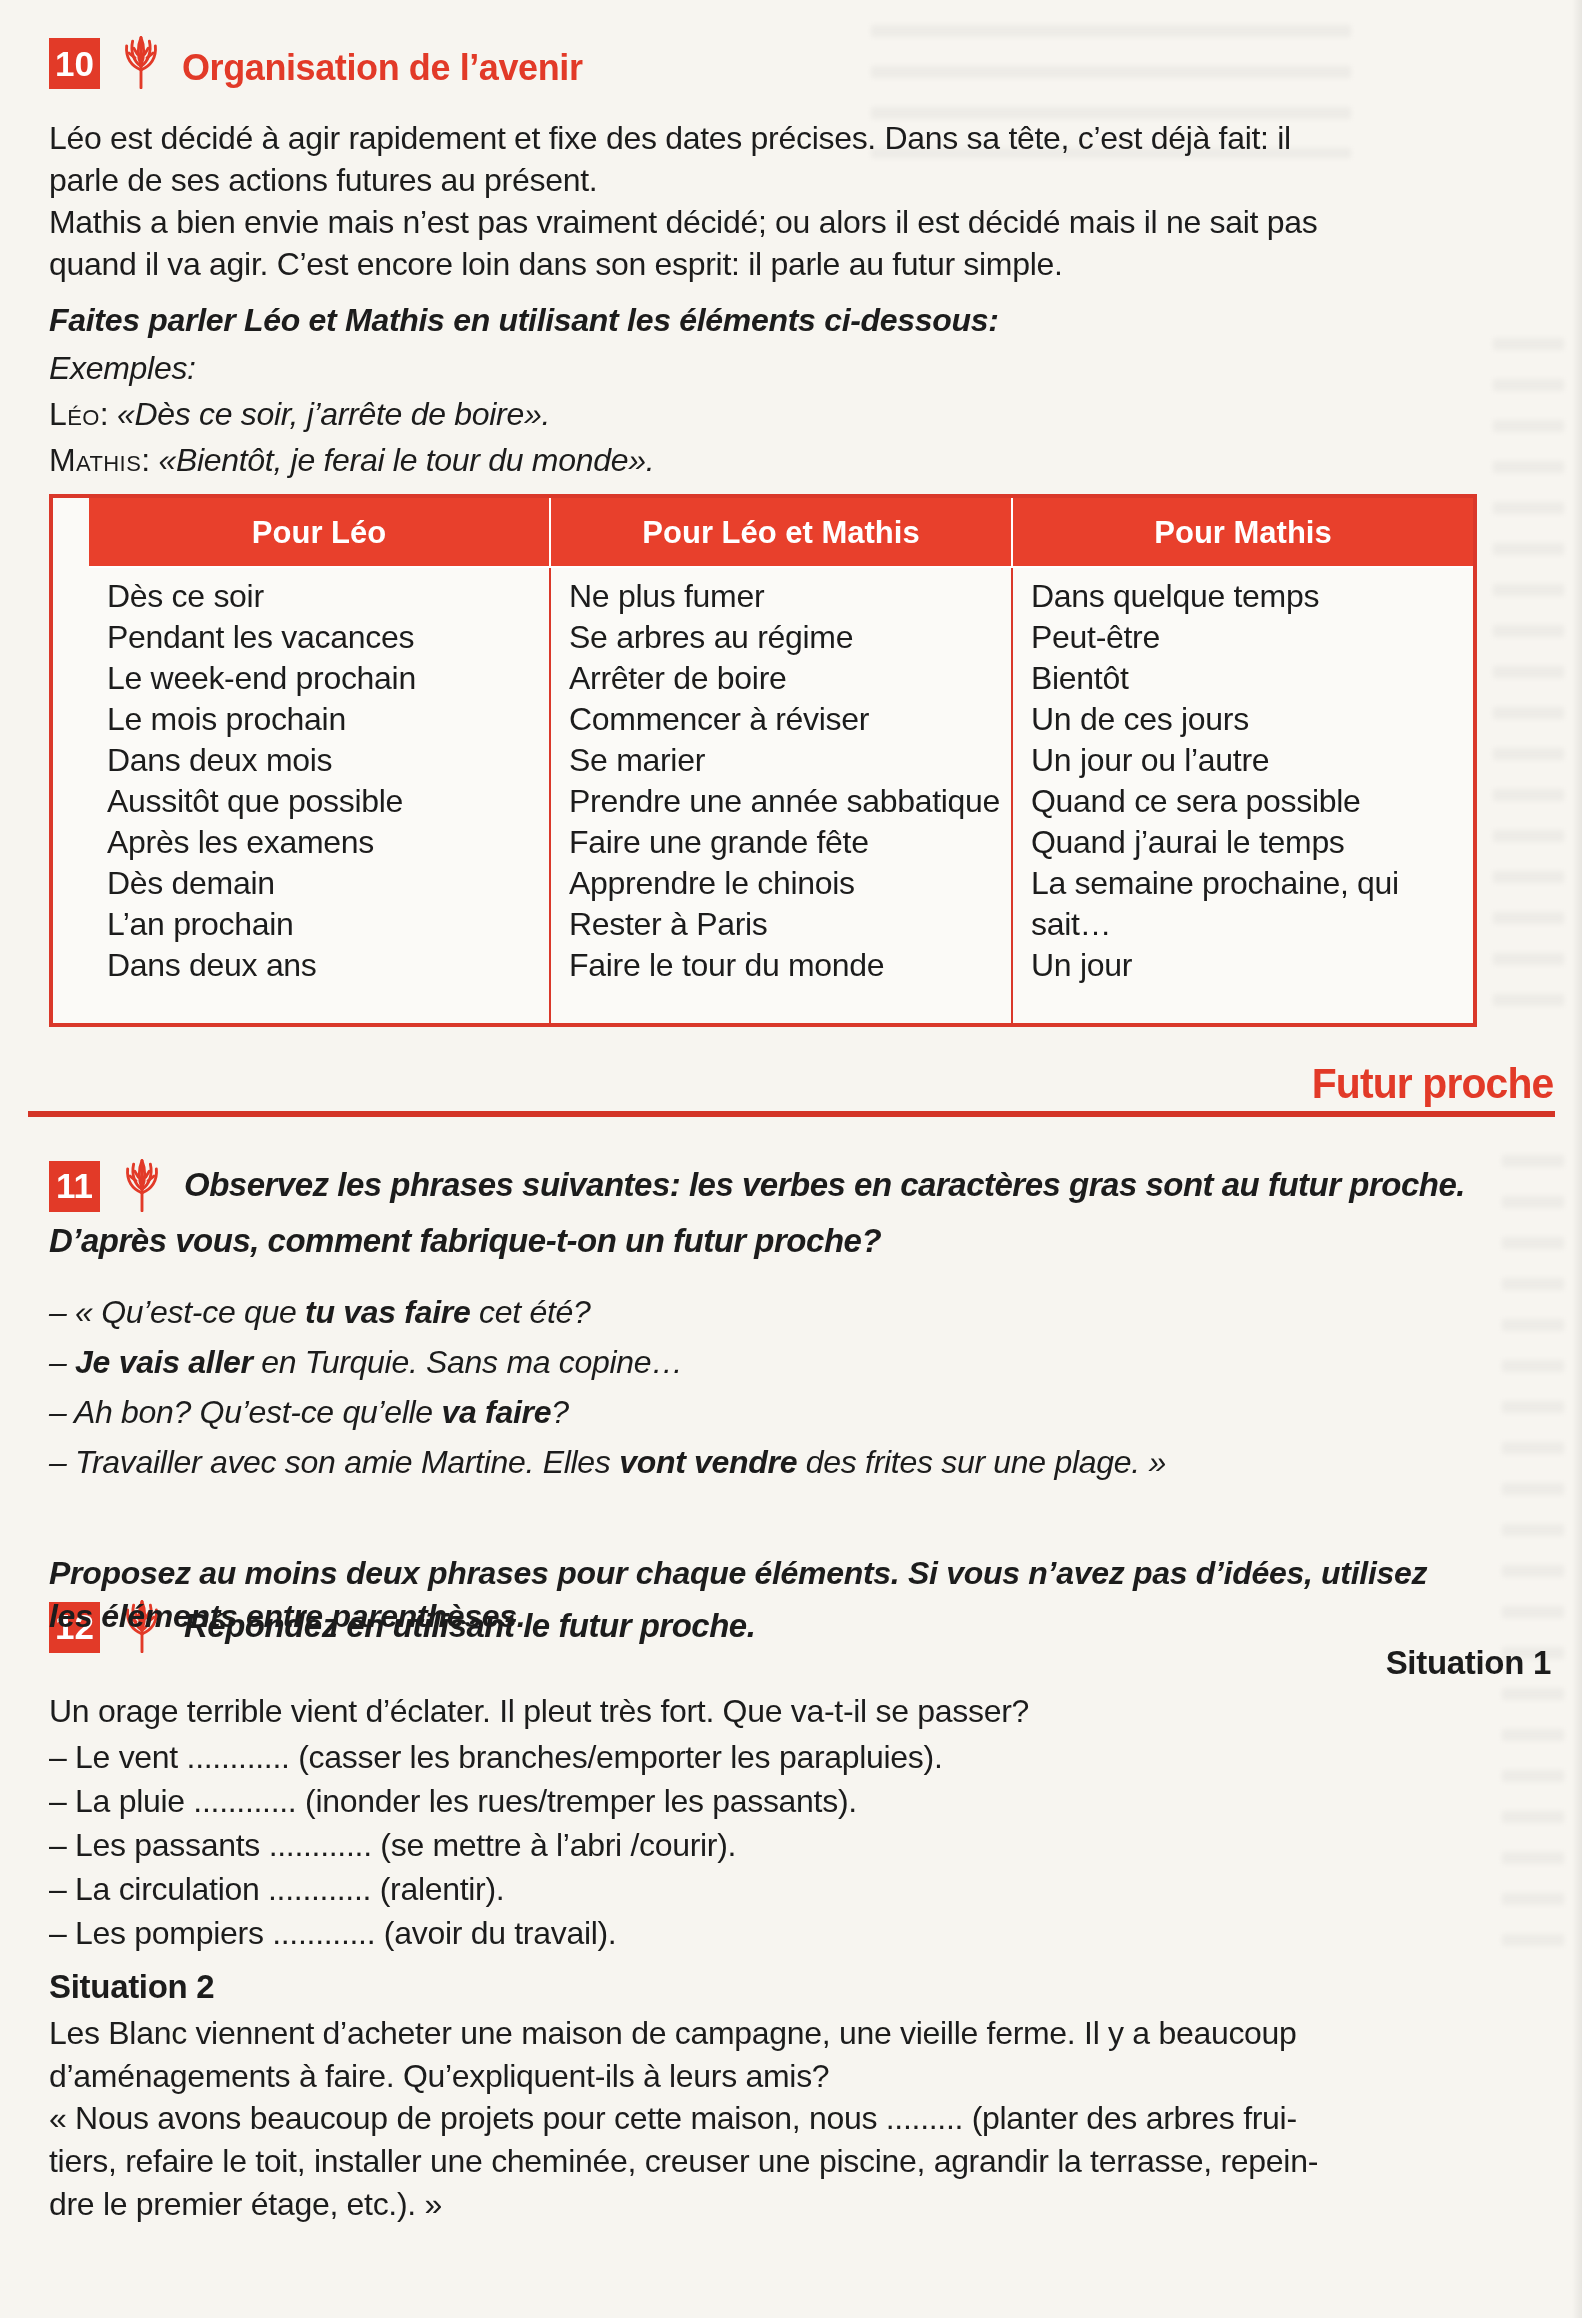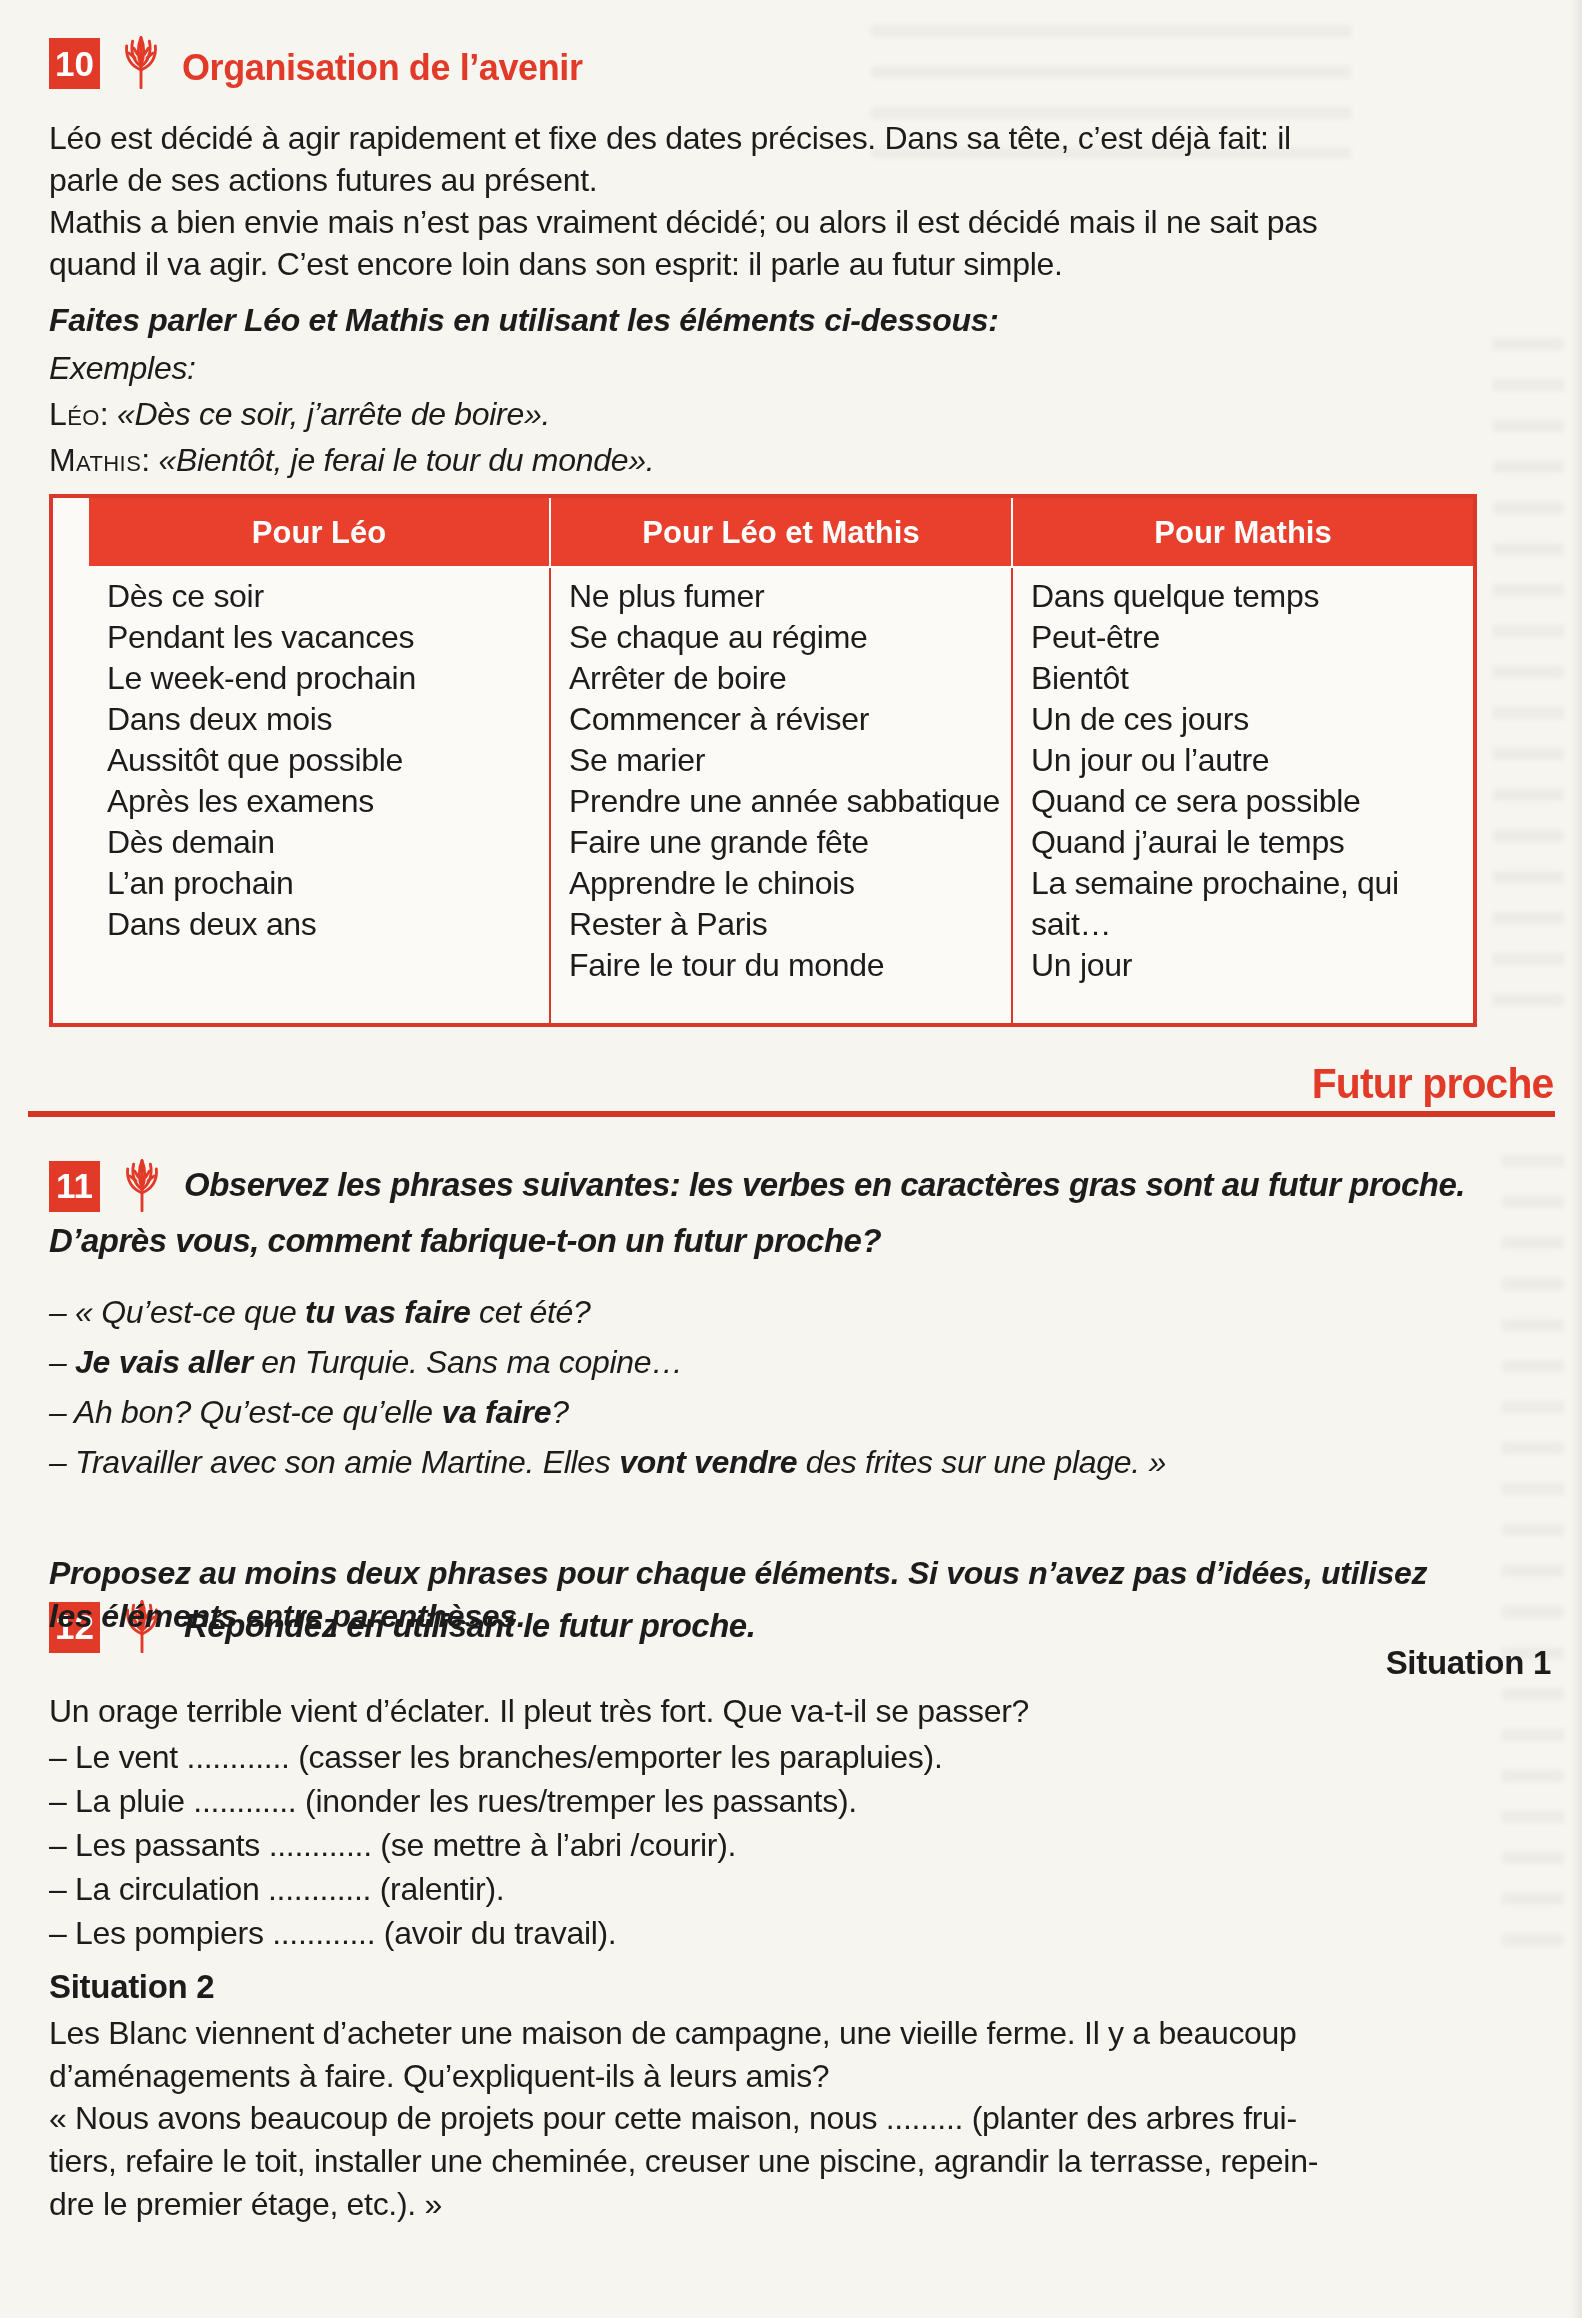--- a/index.html
+++ b/index.html
@@ -135,30 +135,31 @@
     <div class="thead">
       <div class="th">Pour Léo</div>
       <div class="th">Pour Léo et Mathis</div>
       <div class="th">Pour Mathis</div>
     </div>
     <div class="tbody">
       <div class="col">
           <div>Dès ce soir</div>
           <div>Pendant les vacances</div>
           <div>Le week-end prochain</div>
+          <div>Le mois prochain</div>
           <div>Dans deux mois</div>
           <div>Aussitôt que possible</div>
           <div>Après les examens</div>
           <div>Dès demain</div>
           <div>L’an prochain</div>
           <div>Dans deux ans</div>
         </div>
       <div class="col">
           <div>Ne plus fumer</div>
-          <div>Se chaque au régime</div>
+          <div>Se arbres au régime</div>
           <div>Arrêter de boire</div>
           <div>Commencer à réviser</div>
           <div>Se marier</div>
           <div>Prendre une année sabbatique</div>
           <div>Faire une grande fête</div>
           <div>Apprendre le chinois</div>
           <div>Rester à Paris</div>
           <div>Faire le tour du monde</div>
         </div>
       <div class="col">

